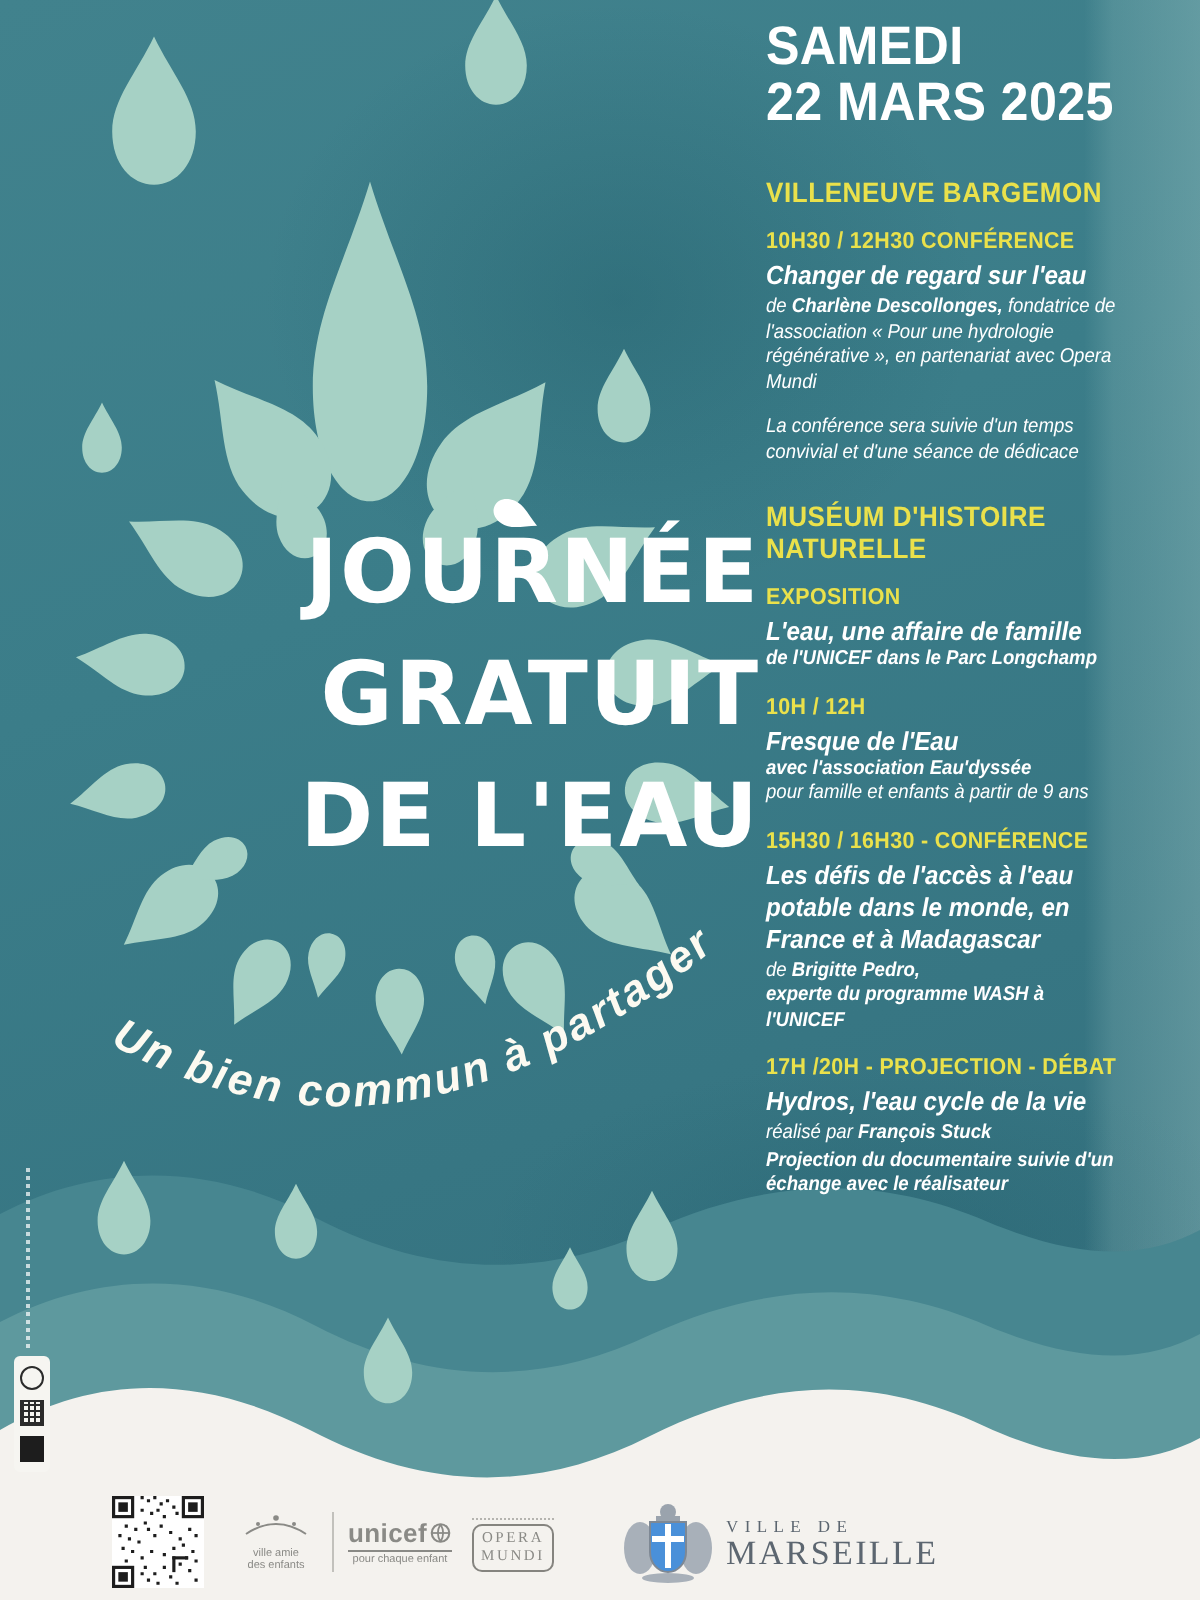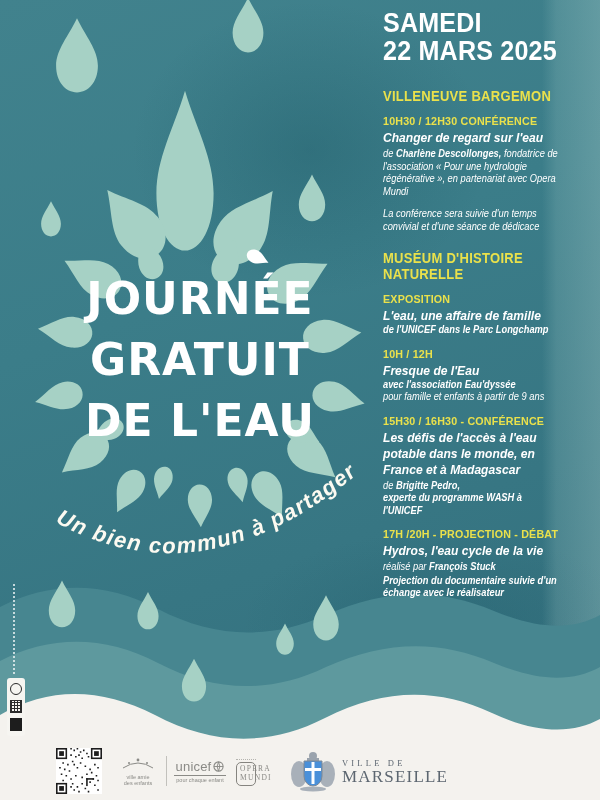--- a/index.html
+++ b/index.html
@@ -16,21 +16,21 @@
   .bg-patch{z-index:1;pointer-events:none;}
   .p1{left:130px;top:0;width:360px;height:300px;
       background:radial-gradient(ellipse at center,rgba(22,80,93,.30),rgba(22,80,93,0) 70%);}
   .p2{left:240px;top:530px;width:400px;height:180px;
       background:radial-gradient(ellipse at center,rgba(22,80,93,.22),rgba(22,80,93,0) 70%);}
   .right-strip{right:0;top:0;width:58px;height:745px;z-index:1;
       background:linear-gradient(90deg,rgba(255,255,255,0) 0%,rgba(196,228,221,.16) 25%,rgba(208,236,228,.26) 100%);}
   svg.waves{left:0;top:565px;width:600px;height:245px;z-index:2;}
   svg.drops{left:0;top:0;width:600px;height:800px;z-index:3;pointer-events:none;}
   
-  .title-block{left:20px;top:268px;width:360px;text-align:center;z-index:4;color:#ffffff;}
+  .title-block{left:20px;top:256px;width:360px;text-align:right;z-index:4;color:#ffffff;}
   .title-line{font-family:"DejaVu Sans",sans-serif;font-weight:bold;
       font-size:44px;line-height:61px;letter-spacing:1px;}
   svg.tagline{left:15px;top:438px;width:370px;height:150px;z-index:4;}
   .tag-text{font-family:"Liberation Sans",sans-serif;font-style:italic;font-weight:bold;
       font-size:22px;letter-spacing:1.5px;fill:#fcfaf1;}
   
   .right-col{left:383px;top:9px;width:182px;z-index:4;color:#fff;}
   .cond{display:inline-block;transform:scaleX(.93);transform-origin:0 0;white-space:nowrap;}
   .cond-block{width:194px;transform:scaleX(.93);transform-origin:0 0;}
   .day,.date{font-size:27px;font-weight:800;line-height:28px;letter-spacing:.2px;}
@@ -62,23 +62,23 @@
   .qr{margin-left:56px;width:46px;height:46px;flex:0 0 auto;}
   .info{margin-left:9px;font-size:9.5px;letter-spacing:.2px;color:#a3a29d;white-space:nowrap;}
   .info .b{color:#6f6f6b;font-weight:bold;}
   .logo{color:#8a8a86;text-align:center;}
   .ville-amie{margin-left:14px;width:44px;}
   .va-text{font-size:5.5px;line-height:6px;}
   .lg-divider{margin-left:6px;width:1px;height:30px;background:#c2c1bc;}
   .unicef{margin-left:7px;width:52px;}
   .unicef-row{display:flex;align-items:center;justify-content:center;gap:2px;
       border-bottom:1px solid #8a8a86;padding-bottom:1px;}
-  .unicef-name{font-size:13px;font-weight:400;letter-spacing:.2px;}
+  .unicef-name{font-size:13px;font-weight:700;letter-spacing:.2px;}
   .unicef-tag{font-size:5.5px;margin-top:1.5px;}
-  .opera{margin-left:10px;width:20px;}
+  .opera{margin-left:10px;width:41px;}
   .opera-top{height:3px;border-bottom:1px dotted #b5b4af;margin-bottom:2px;}
   .opera-box{border:1.2px solid #85847f;border-radius:5px;padding:2px 3px 3px;
       font-family:"Liberation Serif",serif;font-size:7.5px;letter-spacing:1.3px;line-height:8.5px;}
   .marseille{margin-left:34px;display:flex;align-items:center;color:#5c6670;}
   .ms-text{margin-left:6px;font-family:"Liberation Serif",serif;text-align:left;}
   .ms-l1{font-size:8.5px;letter-spacing:3.2px;}
   .ms-l2{font-size:17px;letter-spacing:1.2px;line-height:17px;}
 </style>
 </head>
 <body>

